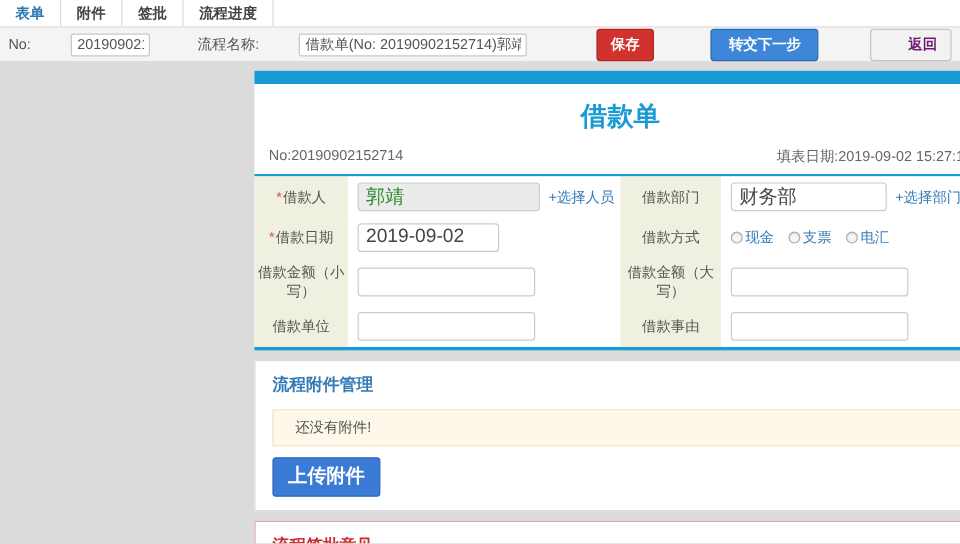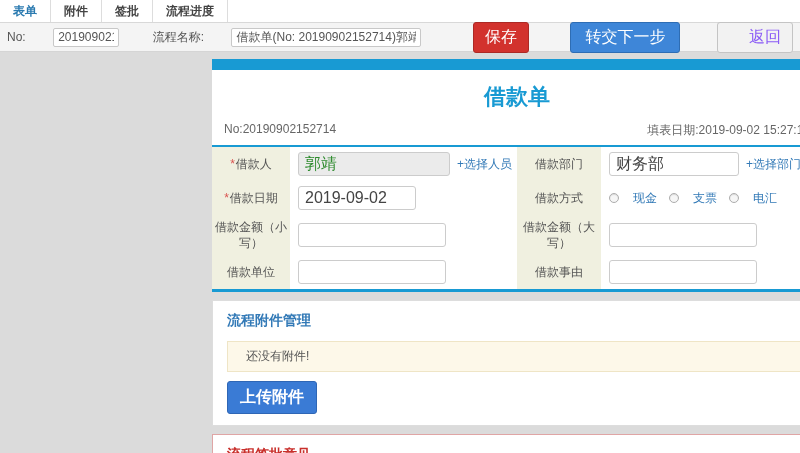--- a/index.html
+++ b/index.html
@@ -11,42 +11,42 @@
   .tabbar { height:23px; background:#fff; border-bottom:1px solid #d8d8d8; display:flex; align-items:stretch; }
   .tab { padding:0 13px; line-height:22px; font-weight:bold; color:#444; border-right:1px solid #ddd; cursor:pointer; }
   .tab.active { color:#2a7ab0; }
 
   
   .acttoolbar { height:29px; background:#f4f4f4; border-bottom:1px solid #d5d5d5; display:flex; align-items:center; padding:0 7px;justify-content:space-between; }
   .acttoolbar label { color:#555; margin-right:4px; white-space:nowrap; }
   .txt { height:19px; border:1px solid #c8c8c8; border-radius:2px; background:#fff; color:#555; font-size:12px; padding:0 4px; font-family:inherit; }
   #no-input { width:66px; margin-right:10px; }
   #flowname-input { width:190px; }
-  .btn { font-size:16px; font-weight:normal; border-radius:3px; padding:4px 11px; cursor:pointer; border:1px solid transparent; font-family:inherit; }
+  .btn { font-size:12px; font-weight:bold; border-radius:3px; padding:4px 11px; cursor:pointer; border:1px solid transparent; font-family:inherit; }
   .btn-red { background:#d2322d; border-color:#ac2925; color:#fff; margin-left:28px; }
   .btn-blue { background:#3e86d8; border-color:#2e6db4; color:#fff; margin-left:18px; padding:4px 14px; }
-  .btn-gray { background:#f2f2f2; border-color:#c4c4c4; color:#8b5cf6; margin-left:13px;padding-left:31px; }
+  .btn-gray { background:#f2f2f2; border-color:#c4c4c4; color:#701a75; margin-left:13px;padding-left:31px; }
 
   
   .content { position:absolute; left:212px; top:59px; width:610px; }
   .formbox { background:#fff; border-bottom:3px solid #189ad3; }
   .bluebar { height:11px; background:#189ad3; }
   .form-title { text-align:center; color:#189ad3; font-size:22px; font-weight:bold; padding:12px 0 8px; }
   .no-date { display:flex; justify-content:space-between; padding:2px 12px 6px; color:#666; white-space:nowrap; }
   .bluesep { height:2px; background:#189ad3; }
 
   .ftable { display:grid; grid-template-columns:78px 227px 84px 1fr; }
   .fl { background:#f0f0e0; display:flex; align-items:center; justify-content:center; text-align:center; padding:4px 2px; color:#555; line-height:16px; }
   .fv { display:flex; align-items:center; gap:7px; padding:5px 8px; background:#fff; }
   .req { color:#d9534f; margin-right:1px; }
   .fld { height:24px; border:1px solid #ccc; border-radius:3px; background:#fff; font-size:16px; color:#444; padding:0 6px; font-family:inherit; }
   .fld.dis { background:#ebebeb; color:#2e8b2e; }
   .lnk { color:#337ab7; text-decoration:none; white-space:nowrap; }
   .radio { width:10px; height:10px; border:1px solid #adadad; border-radius:50%; background:#f6f6f6; box-shadow:inset 0 1px 1px rgba(0,0,0,.12); display:inline-block; }
-  .ropt { display:inline-flex; align-items:center; gap:14px; color:#337ab7; margin-right:5px; cursor:pointer; }
+  .ropt { display:inline-flex; align-items:center; gap:2px; color:#337ab7; margin-right:5px; cursor:pointer; }
 
   .panel { margin-top:8px; background:#fff; border:1px solid #ddd; padding:11px 14px; }
   .panel h3 { font-size:14px; margin-bottom:11px; }
   .attach h3 { color:#337ab7; }
   .emptymsg { background:#fdf8e9; border:1px solid #efe5c6; padding:6px 18px; color:#555; }
   .upload { margin-top:9px; background:#3a7bd5; border:1px solid #2e66b5; color:#fff; font-weight:bold; font-size:16px; border-radius:3px; padding:5px 12px; cursor:pointer; font-family:inherit; }
 
   .approve { border-color:#dfa5a5; height:220px; }
   .approve h3 { color:#c9302c; }
 </style>

